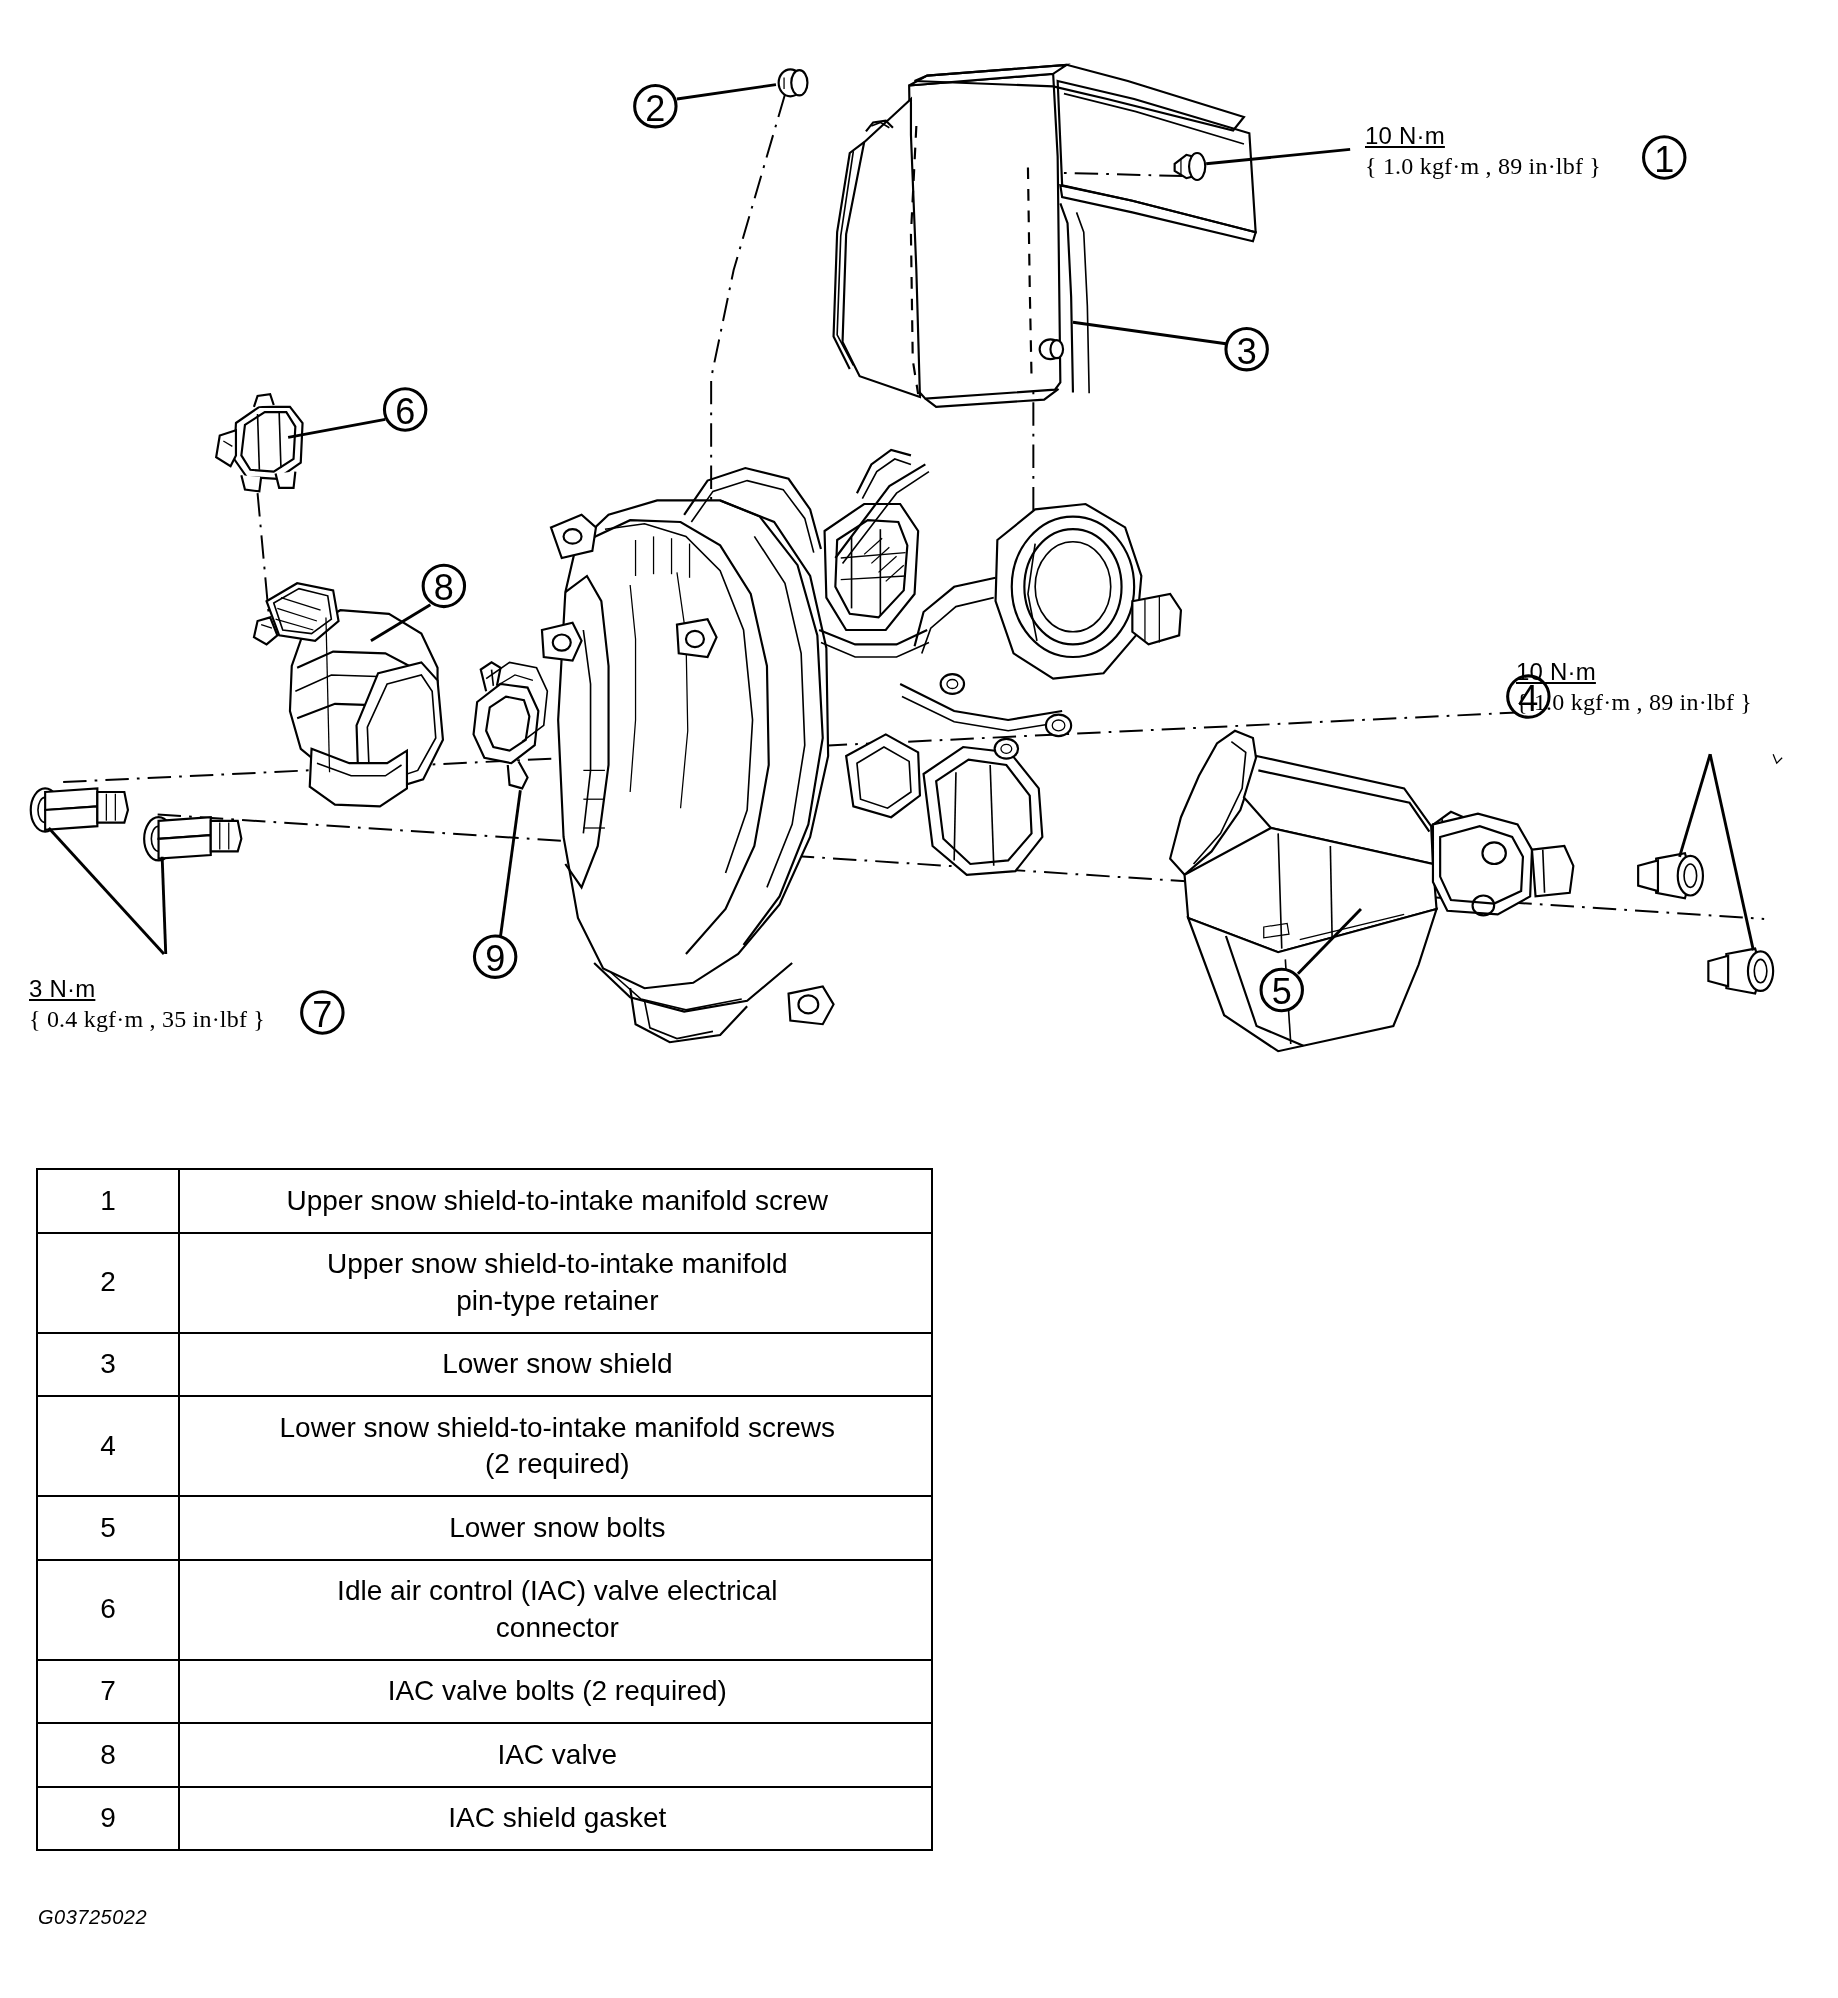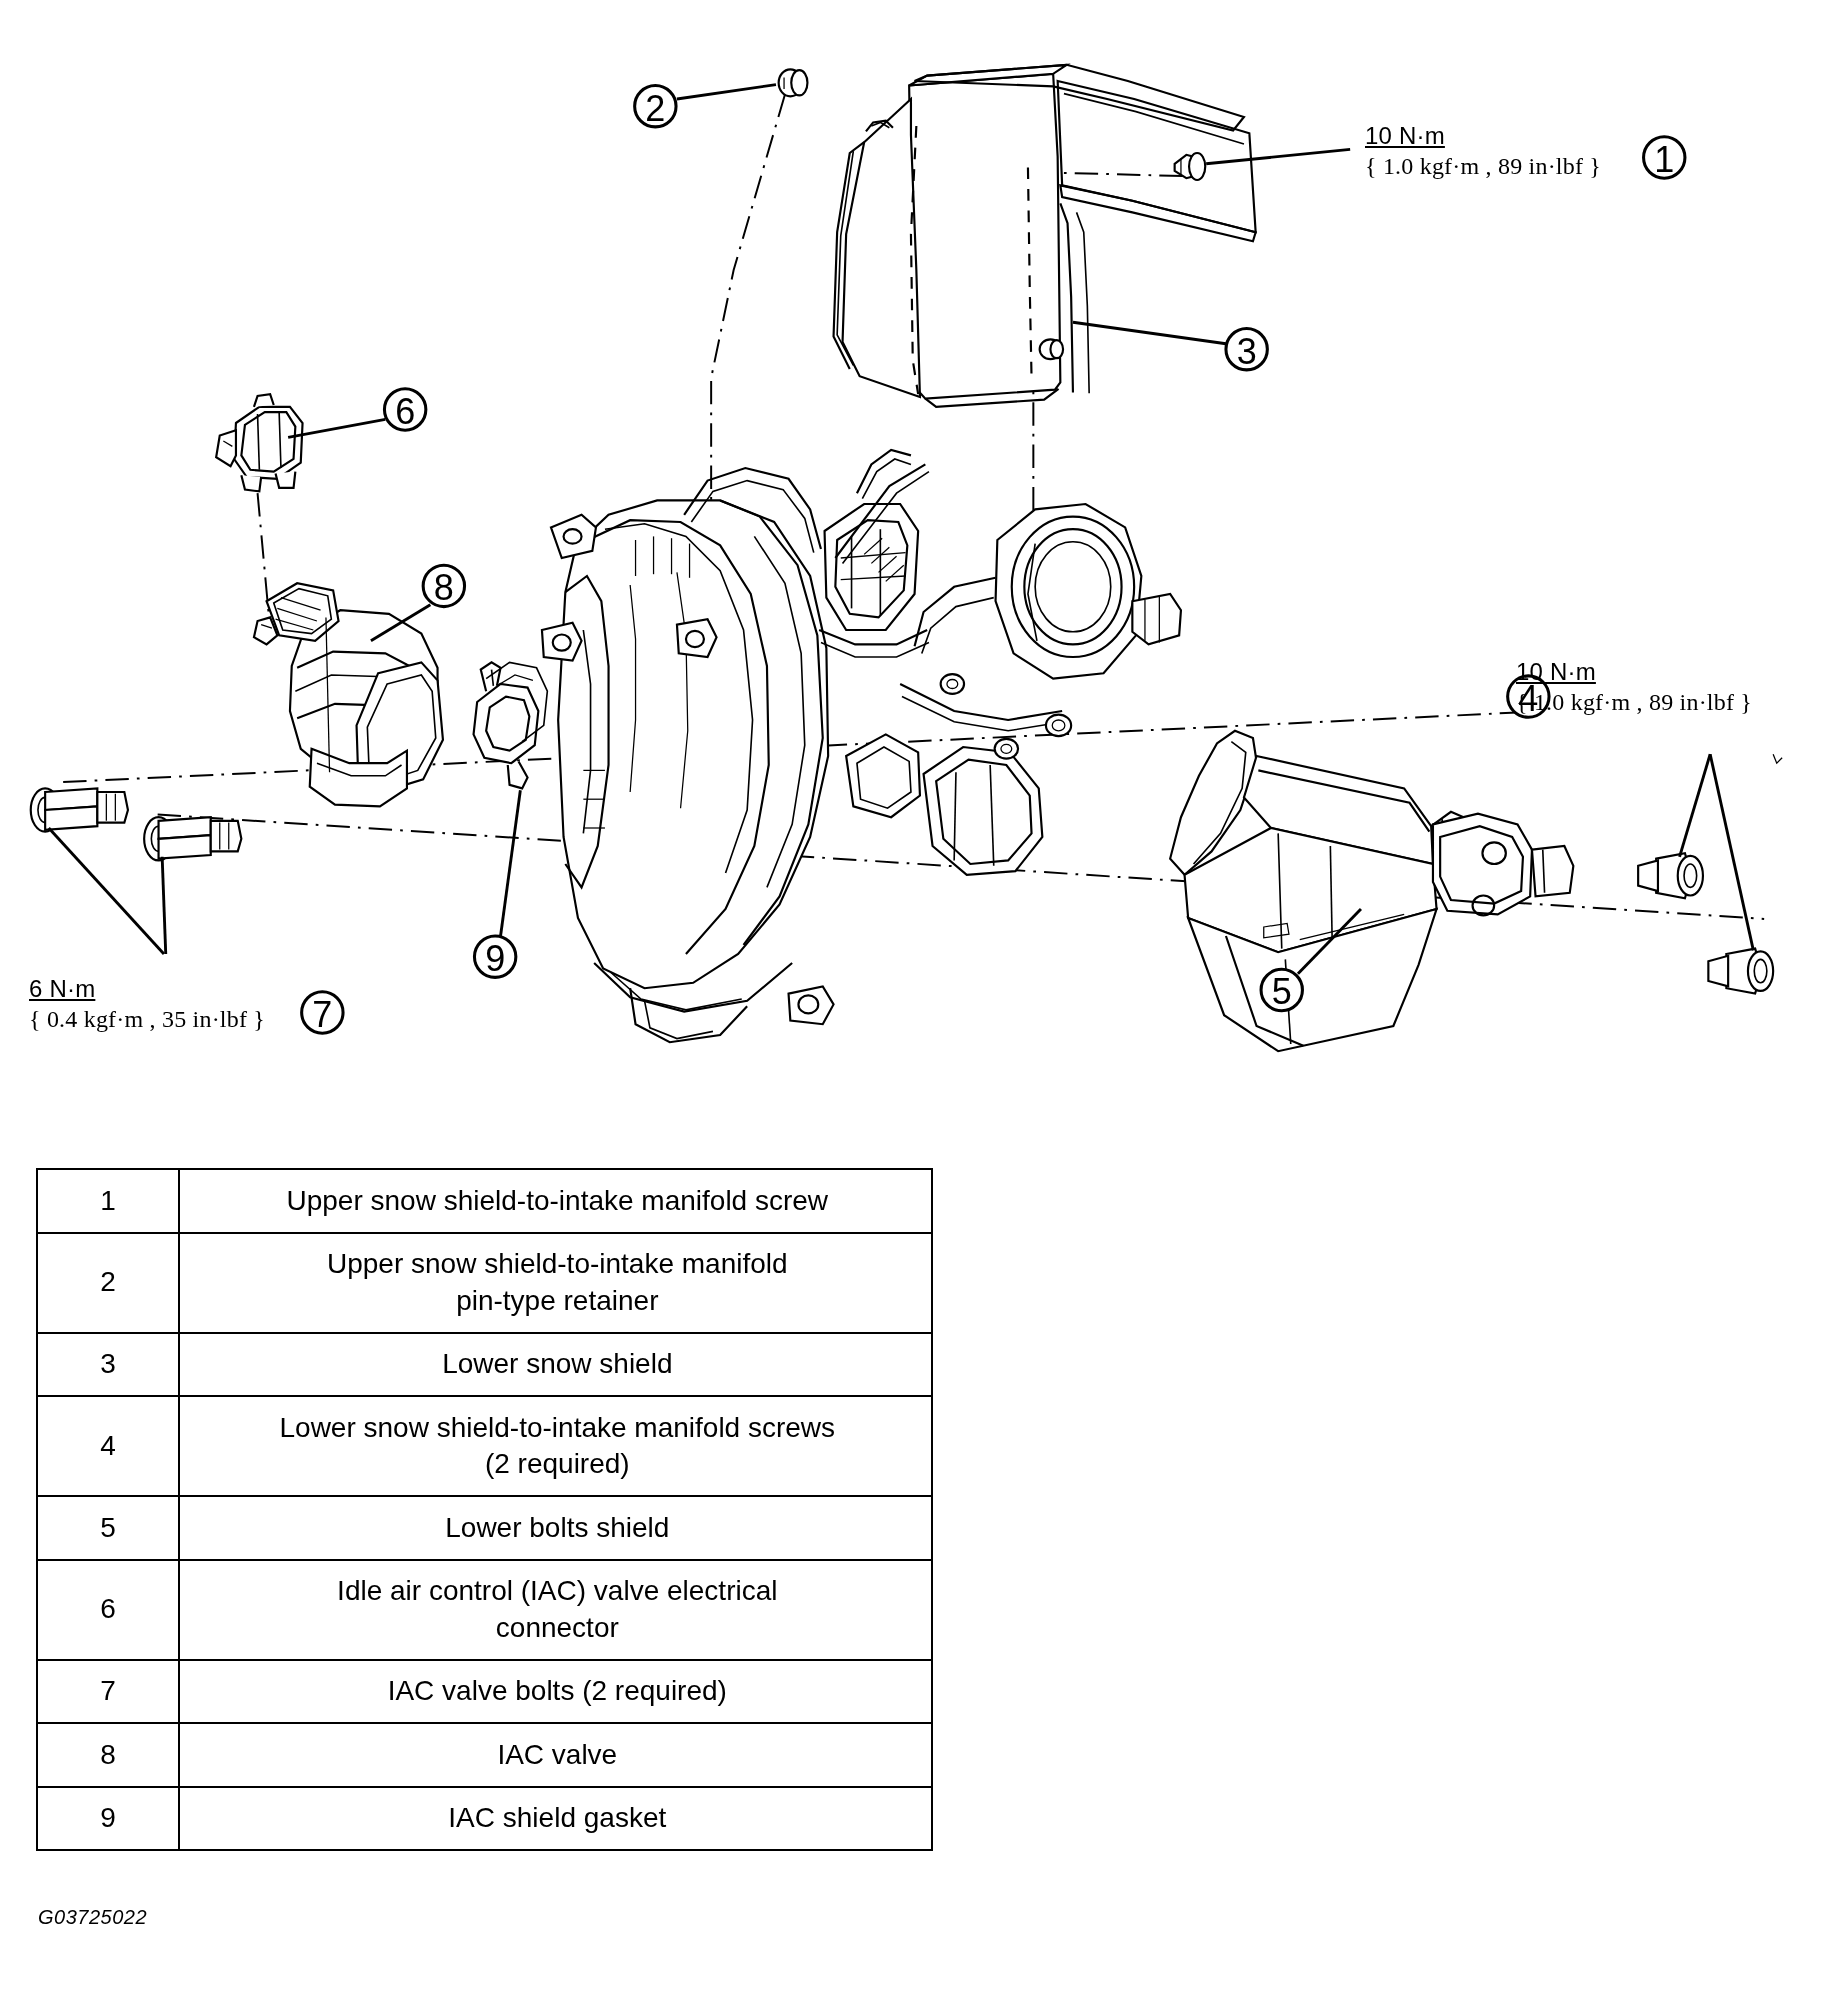--- a/index.html
+++ b/index.html
@@ -493,21 +493,21 @@
     <div class="tq-main">10 N·m</div>
     <div class="tq-sub">{ 1.0 kgf·m , 89 in·lbf }</div>
   </div>
 
   <div class="torque-note" id="torque-note-4">
     <div class="tq-main">10 N·m</div>
     <div class="tq-sub">{ 1.0 kgf·m , 89 in·lbf }</div>
   </div>
 
   <div class="torque-note" id="torque-note-7">
-    <div class="tq-main">6 N·m</div>
+    <div class="tq-main">3 N·m</div>
     <div class="tq-sub">{ 0.4 kgf·m , 35 in·lbf }</div>
   </div>
 
   <table id="legend-table">
     <tbody>
         <tr>
           <td class="idx">1</td>
           <td class="desc">Upper snow shield-to-intake manifold screw</td>
         </tr>
         <tr>
@@ -517,21 +517,21 @@
         <tr>
           <td class="idx">3</td>
           <td class="desc">Lower snow shield</td>
         </tr>
         <tr>
           <td class="idx">4</td>
           <td class="desc">Lower snow shield-to-intake manifold screws<br>(2 required)</td>
         </tr>
         <tr>
           <td class="idx">5</td>
-          <td class="desc">Lower bolts shield</td>
+          <td class="desc">Lower snow bolts</td>
         </tr>
         <tr>
           <td class="idx">6</td>
           <td class="desc">Idle air control (IAC) valve electrical<br>connector</td>
         </tr>
         <tr>
           <td class="idx">7</td>
           <td class="desc">IAC valve bolts (2 required)</td>
         </tr>
         <tr>

